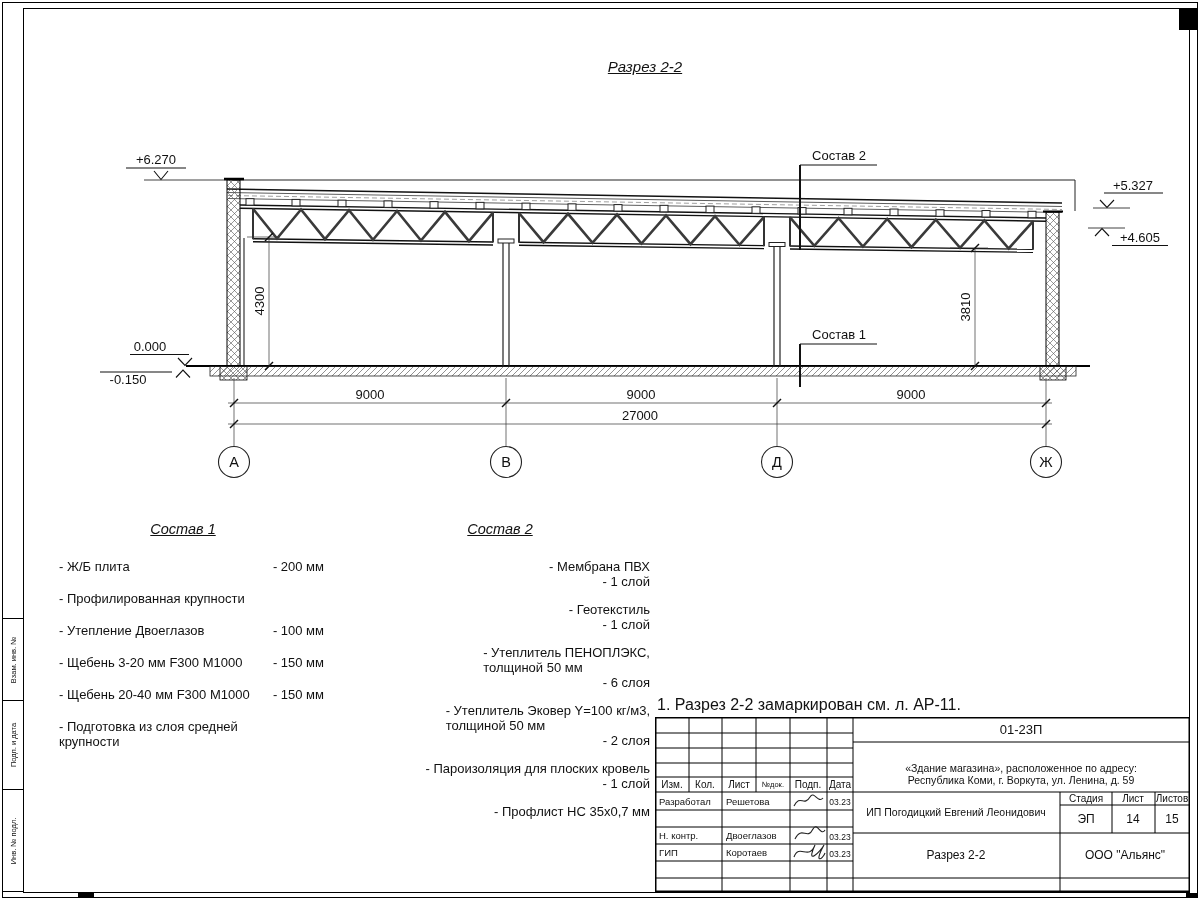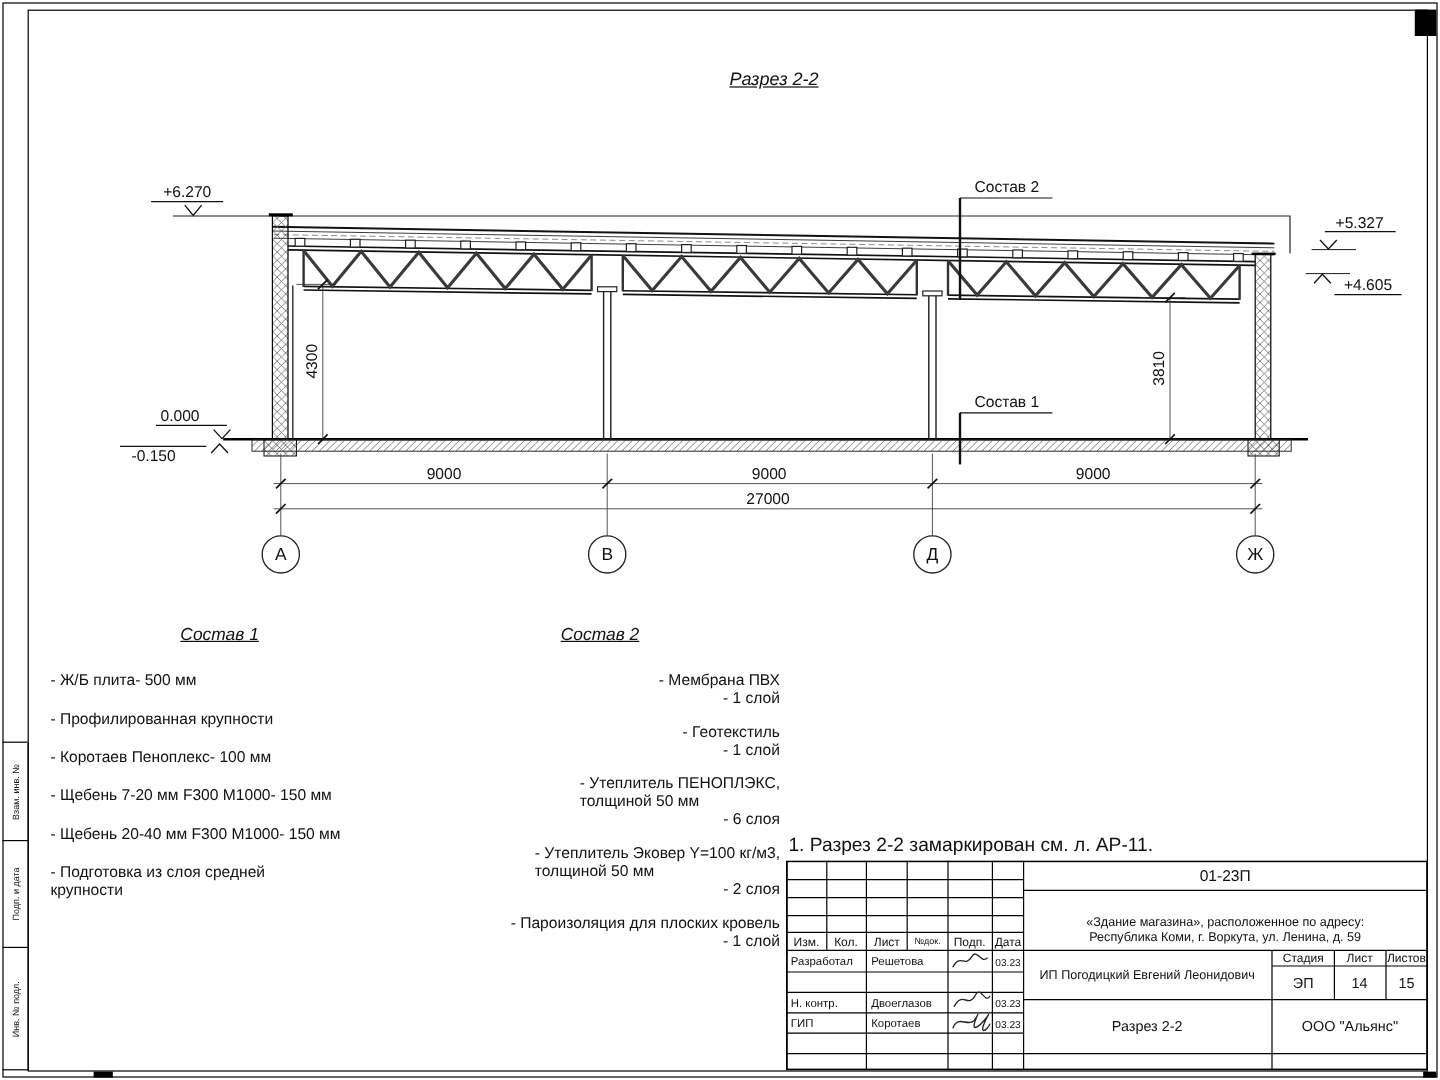--- a/index.html
+++ b/index.html
@@ -8,21 +8,21 @@
   .outer-border{position:absolute;left:2px;top:2px;width:1194px;height:894px;border:1px solid #000;}
   .main-frame{position:absolute;left:23px;top:8px;width:1165px;height:883px;border:1.5px solid #000;}
   .corner-mark{position:absolute;background:#000;}
   .sheet-title{position:absolute;left:540px;top:58px;width:210px;text-align:center;
                font-size:15px;font-style:italic;text-decoration:underline;}
   svg text{font-family:"Liberation Sans",sans-serif;fill:#111;}
   .plan{position:absolute;left:0;top:0;}
   
   .comp{position:absolute;font-size:13px;line-height:15px;}
   .comp .comp-title{text-align:center;font-size:14.5px;font-style:italic;text-decoration:underline;margin-bottom:22px;}
-  .comp .li{display:flex;align-items:flex-end;white-space:pre-line;}
+  .comp .li{display:flex;justify-content:space-between;align-items:flex-end;white-space:pre-line;margin-left:17px;}
   .comp1{left:42px;top:522px;width:282px;}
   .comp2{left:350px;top:522px;width:300px;}
   .comp1 .li{margin-bottom:17px;}
   .comp2 .li{margin-bottom:13px;flex-direction:column;}
   .note{position:absolute;left:657px;top:696px;font-size:16px;}
   
   .titleblock{position:absolute;left:655px;top:717px;width:535px;height:175px;}
   
   .stamps{position:absolute;left:2px;top:618px;width:21px;height:274px;border-top:1px solid #000;}
   .stamp-cell{position:relative;width:100%;border-bottom:1px solid #000;border-right:1px solid #000;}
@@ -204,38 +204,39 @@
       <circle cx="1046" cy="462" r="15.5" fill="#fff" stroke="#222" stroke-width="1.1"></circle>
     </g>
     <text x="234" y="467" font-size="14.5" text-anchor="middle">А</text>
     <text x="506" y="467" font-size="14.5" text-anchor="middle">В</text>
     <text x="777" y="467" font-size="14.5" text-anchor="middle">Д</text>
     <text x="1046" y="467" font-size="14.5" text-anchor="middle">Ж</text>
   </svg>
 
   <div class="comp comp1">
     <div class="comp-title">Состав 1</div>
-    <div class="li"><span>- Ж/Б плита</span><span>- 500 мм</span></div>
+    <div class="li"><span>- Ж/Б плита</span><span>- 200 мм</span></div>
     <div class="li"><span>- Профилированная крупности</span><span></span></div>
-    <div class="li"><span>- Коротаев Пеноплекс</span><span>- 100 мм</span></div>
-    <div class="li"><span>-  Щебень 7-20 мм F300 М1000</span><span>- 150 мм</span></div>
+    <div class="li"><span>- Утепление Двоеглазов</span><span>- 100 мм</span></div>
+    <div class="li"><span>-  Щебень 3-20 мм F300 М1000</span><span>- 150 мм</span></div>
     <div class="li"><span>-  Щебень 20-40 мм F300 М1000</span><span>- 150 мм</span></div>
     <div class="li"><span>- Подготовка из слоя средней
 крупности</span><span></span></div>
   </div>
 
   <div class="comp comp2">
     <div class="comp-title">Состав 2</div>
     <div class="li"><span>- Мембрана ПВХ</span><span>- 1 слой</span></div>
     <div class="li"><span>- Геотекстиль</span><span>- 1 слой</span></div>
     <div class="li"><span>- Утеплитель ПЕНОПЛЭКС,
 толщиной 50 мм</span><span>- 6 слоя</span></div>
     <div class="li"><span>- Утеплитель Эковер Y=100 кг/м3,
 толщиной 50 мм</span><span>- 2 слоя</span></div>
     <div class="li"><span>- Пароизоляция для плоских кровель</span><span>- 1 слой</span></div>
+    <div class="li"><span>- Профлист НС 35х0,7 мм</span><span></span></div>
   </div>
 
   <div class="note">1. Разрез 2-2 замаркирован см. л. АР-11.</div>
 
   <div class="titleblock">
     <svg width="535" height="175" viewBox="0 0 535 175">
       <rect x="0.75" y="0.75" width="533.5" height="173.5" fill="none" stroke="#000" stroke-width="1.5"></rect>
       <g stroke="#000" stroke-width="1">
         <line x1="34" y1="0" x2="34" y2="75"></line>
         <line x1="67" y1="0" x2="67" y2="175"></line>

